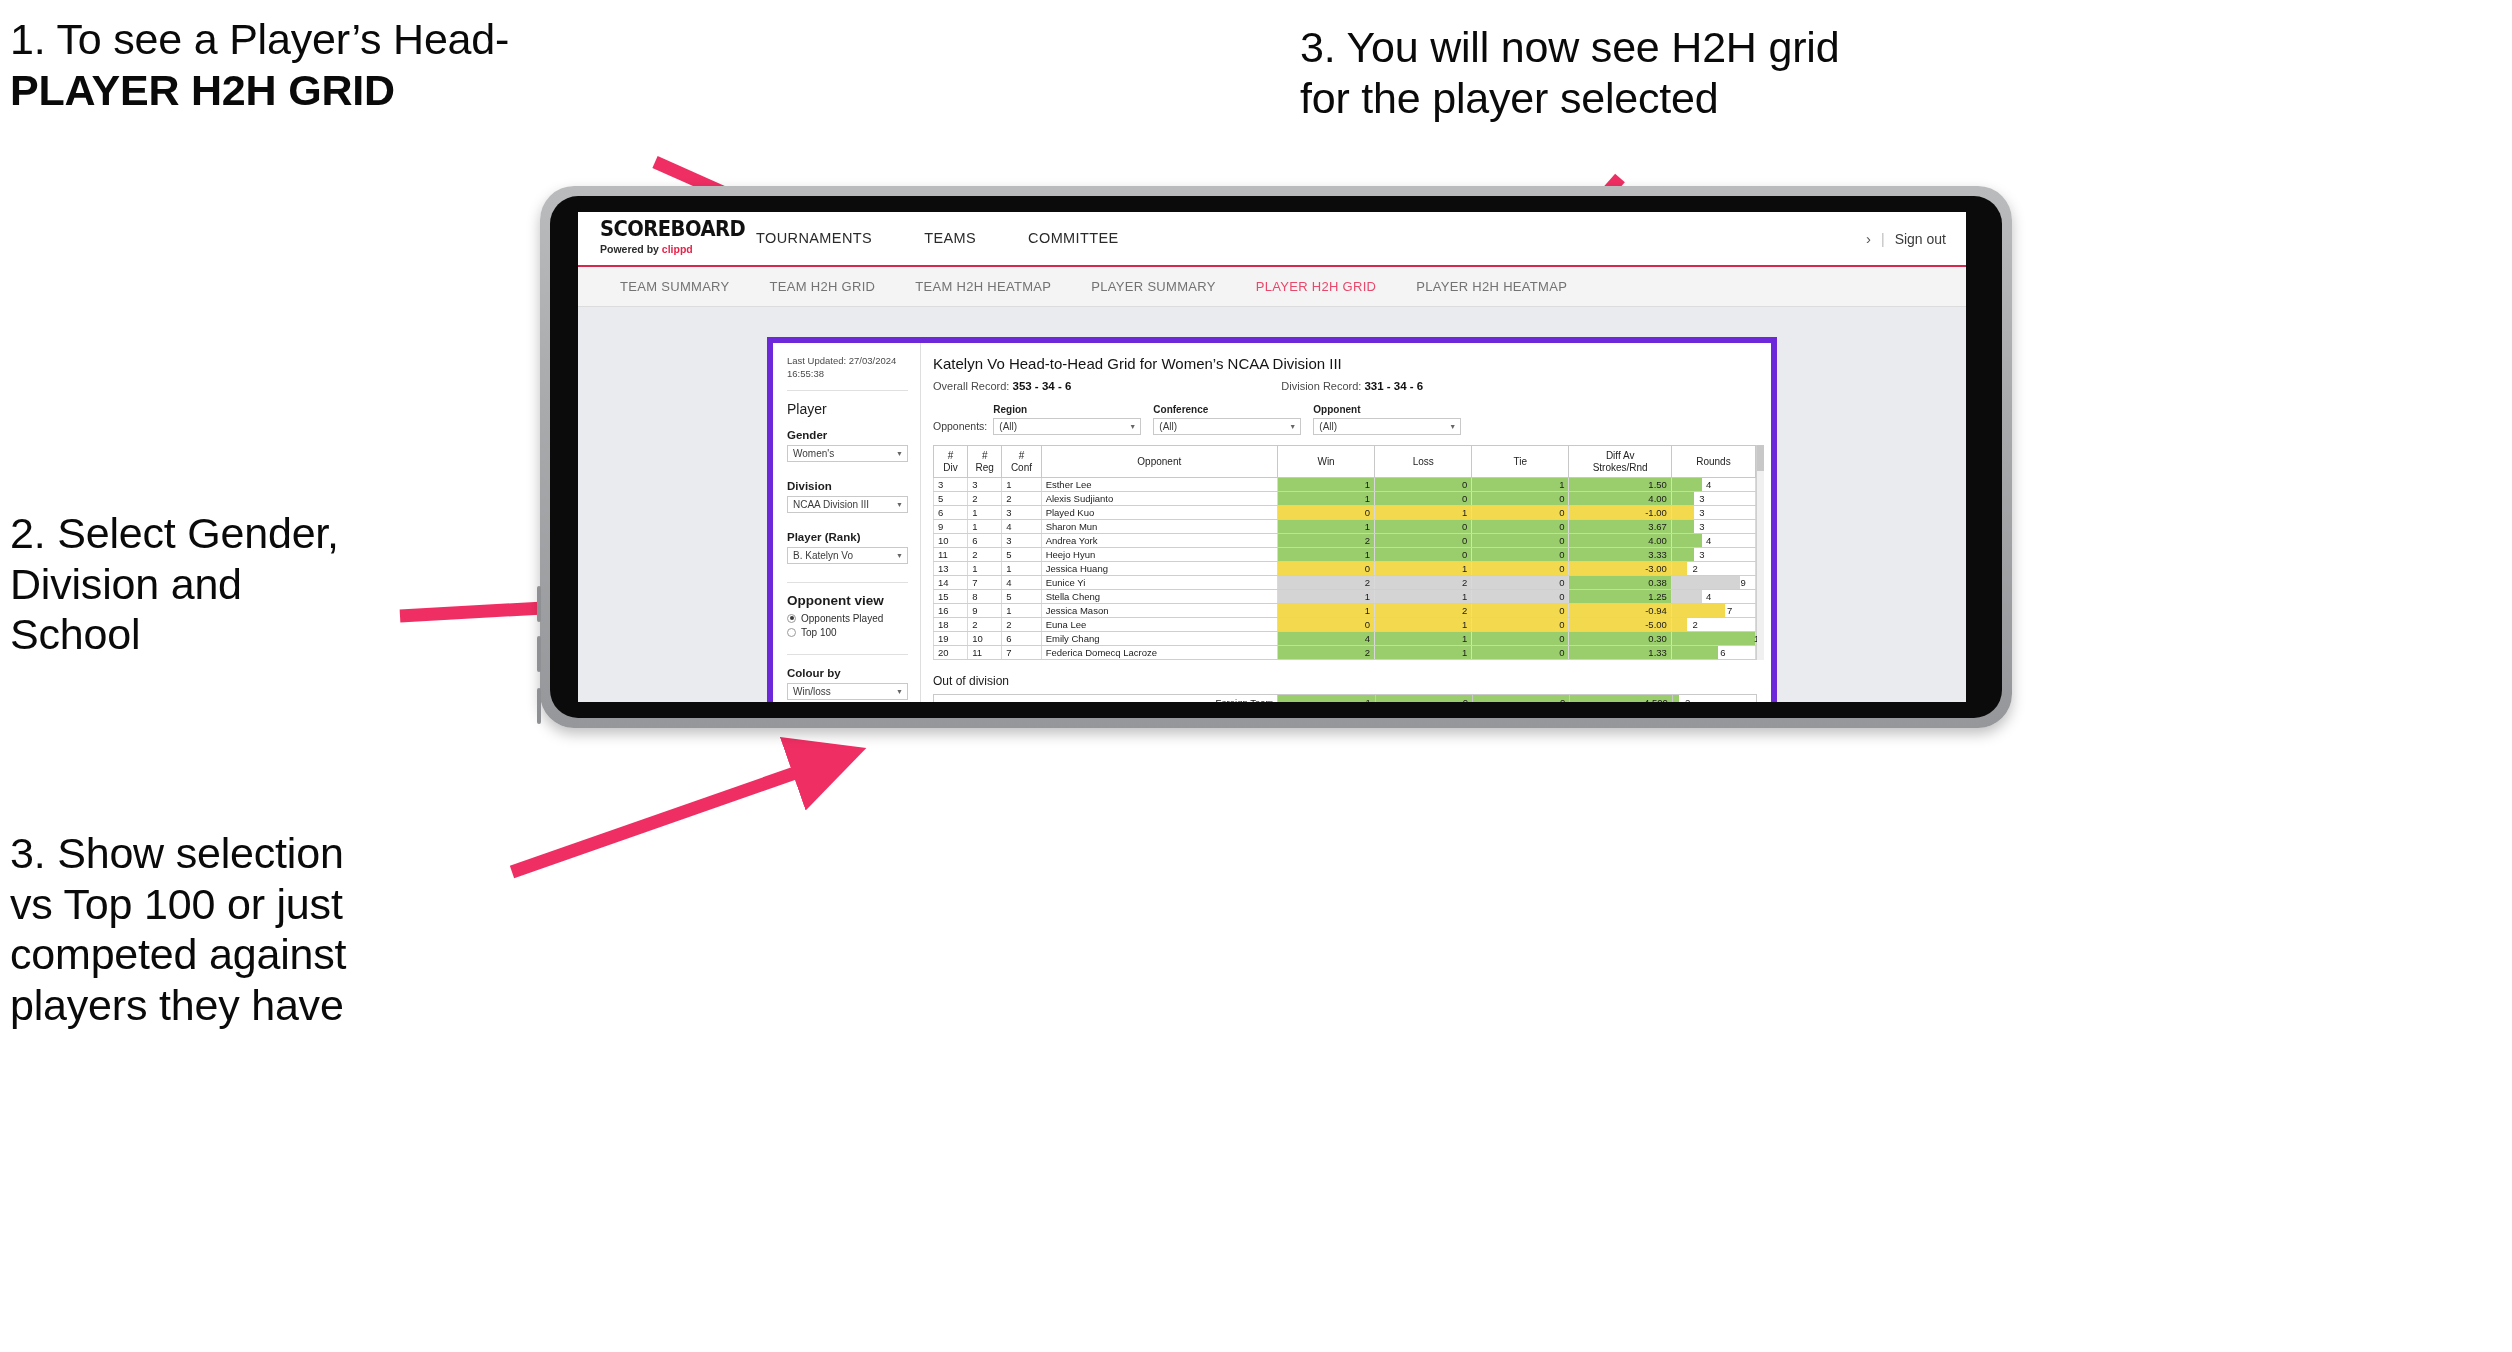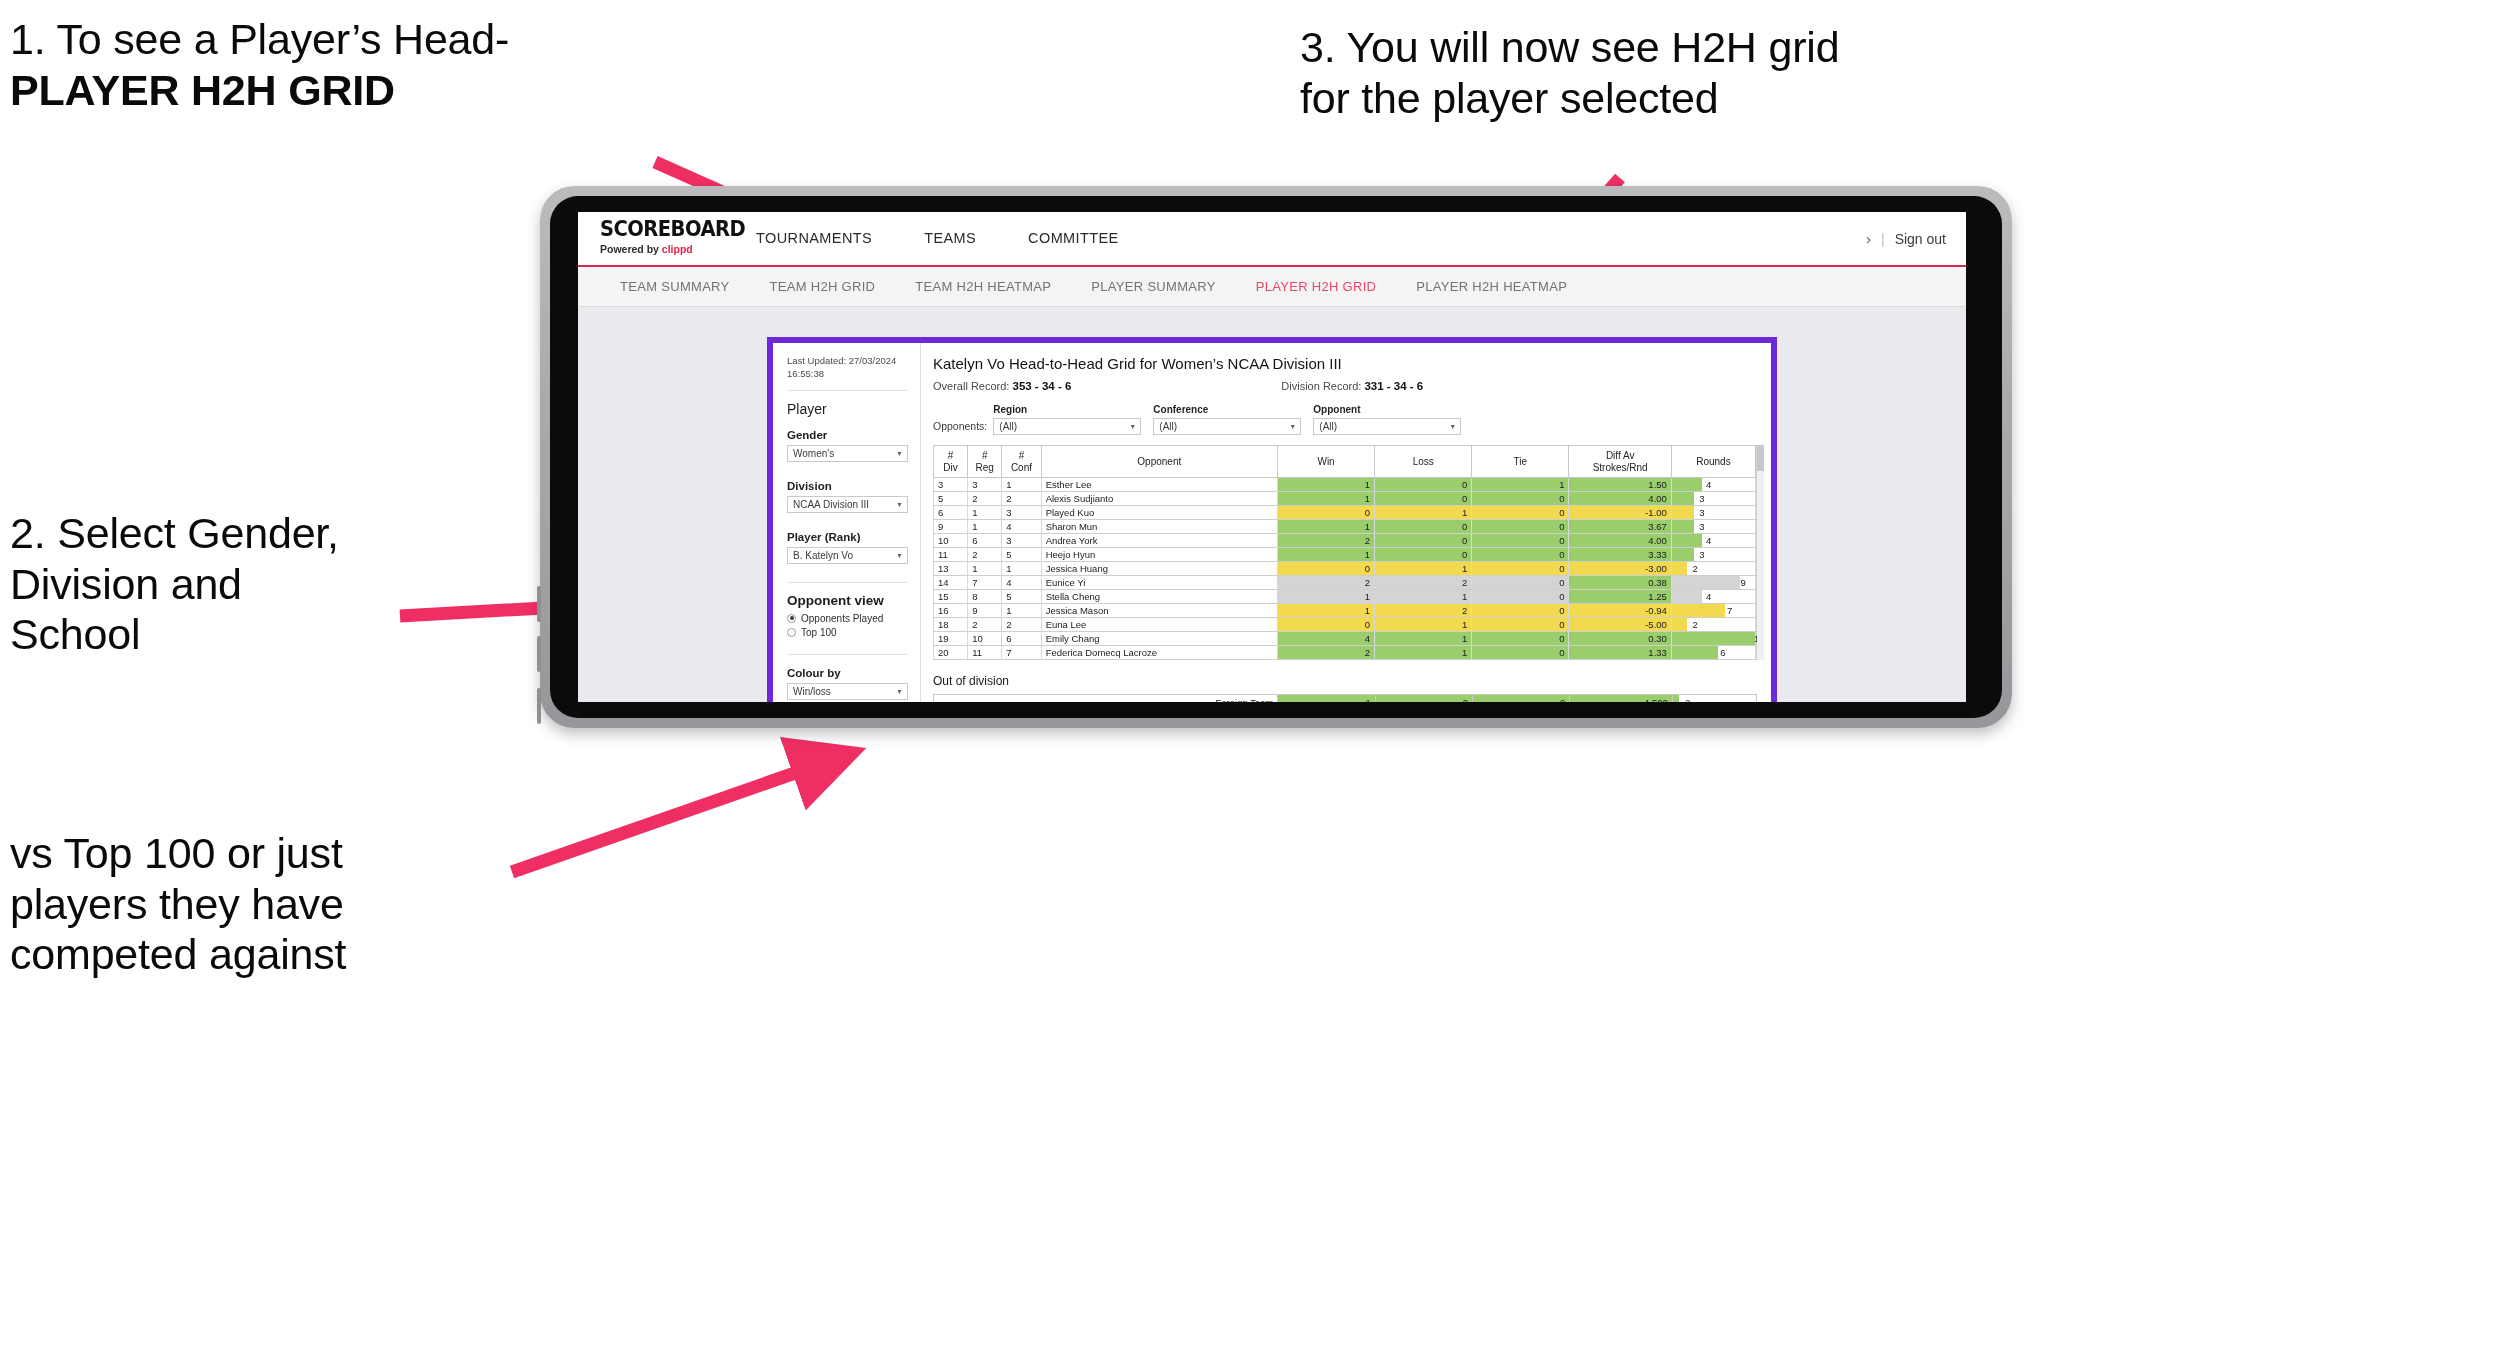--- a/index.html
+++ b/index.html
@@ -188,23 +188,24 @@
   <div><b>PLAYER H2H GRID</b></div>
 </div>
 
 <div class="annot" id="annot-2">
   <div>2. Select Gender,</div>
   <div>Division and</div>
   <div>School</div>
 </div>
 
 <div class="annot" id="annot-3">
+  <div>3. Show selection</div>
   <div>vs Top 100 or just</div>
+  <div>competed against</div>
   <div>players they have</div>
-  <div>competed against</div>
 </div>
 
 <div class="annot" id="annot-4">
   <div>3. You will now see H2H grid</div>
   <div>for the player selected</div>
 </div>
 
 <svg class="arrow-layer" viewBox="0 0 2512 1352">
   <defs>
     <marker id="ah" markerWidth="6" markerHeight="6" refX="3.2" refY="3" orient="auto">

